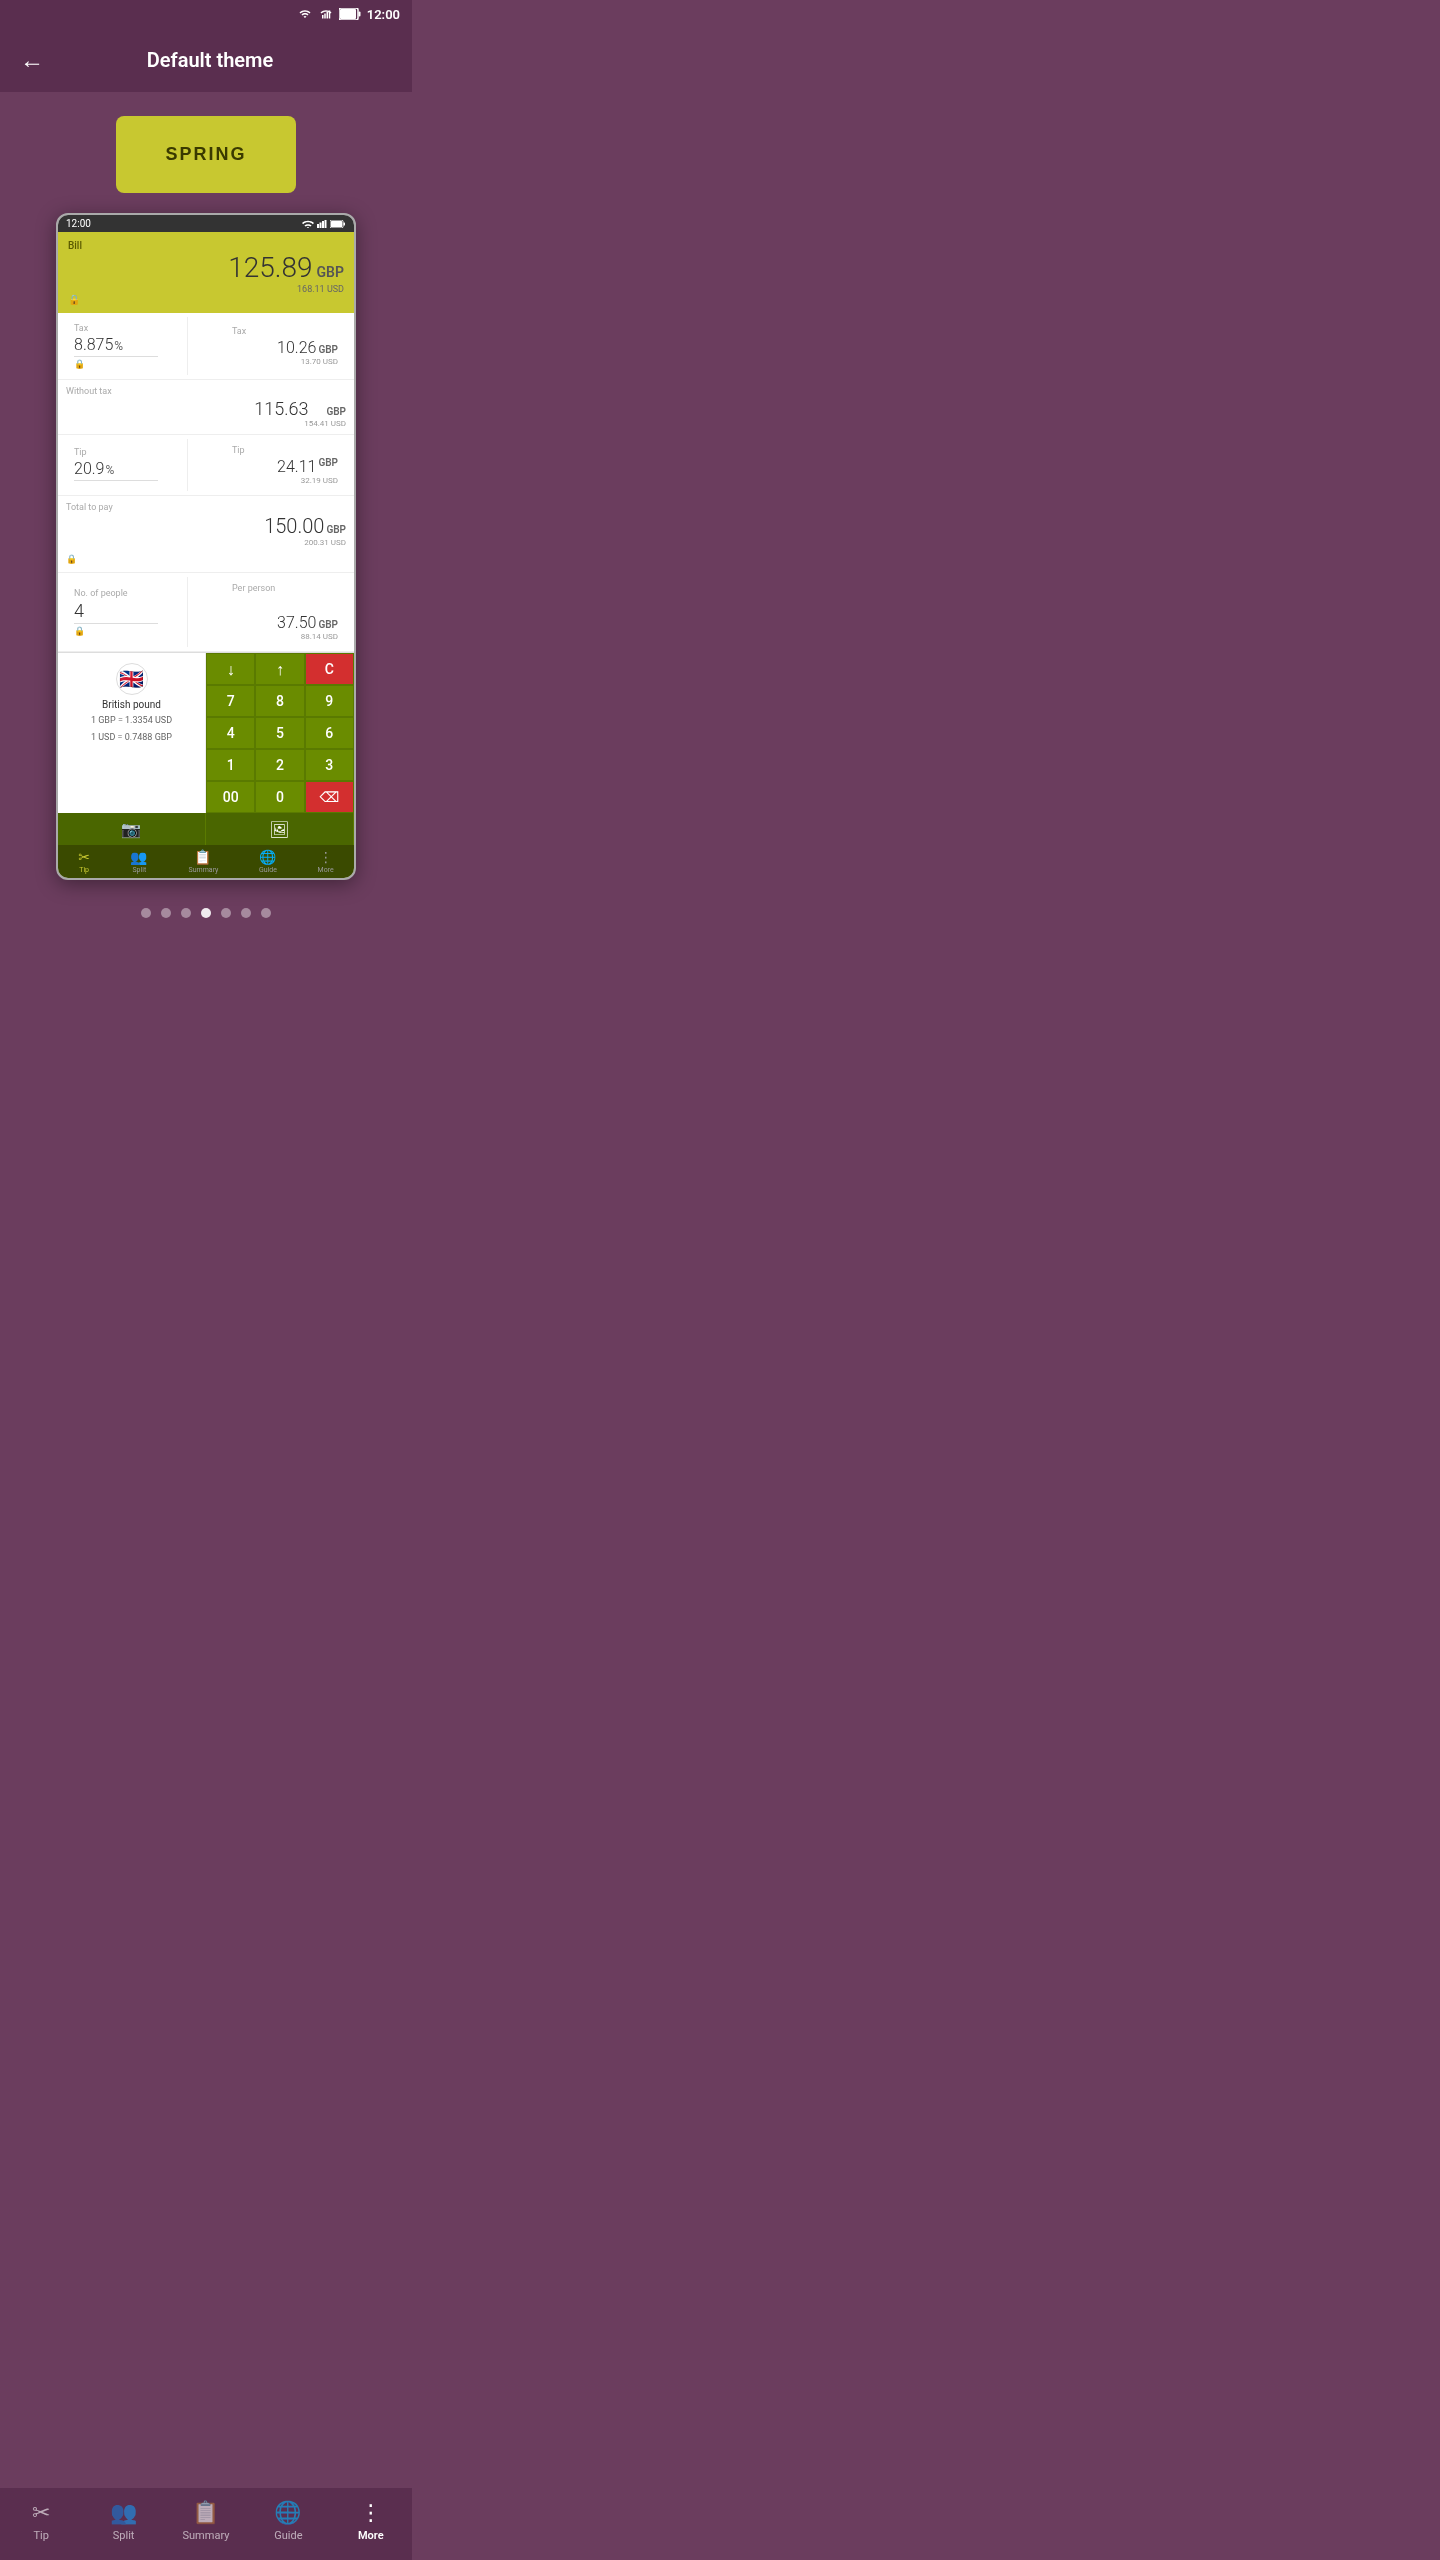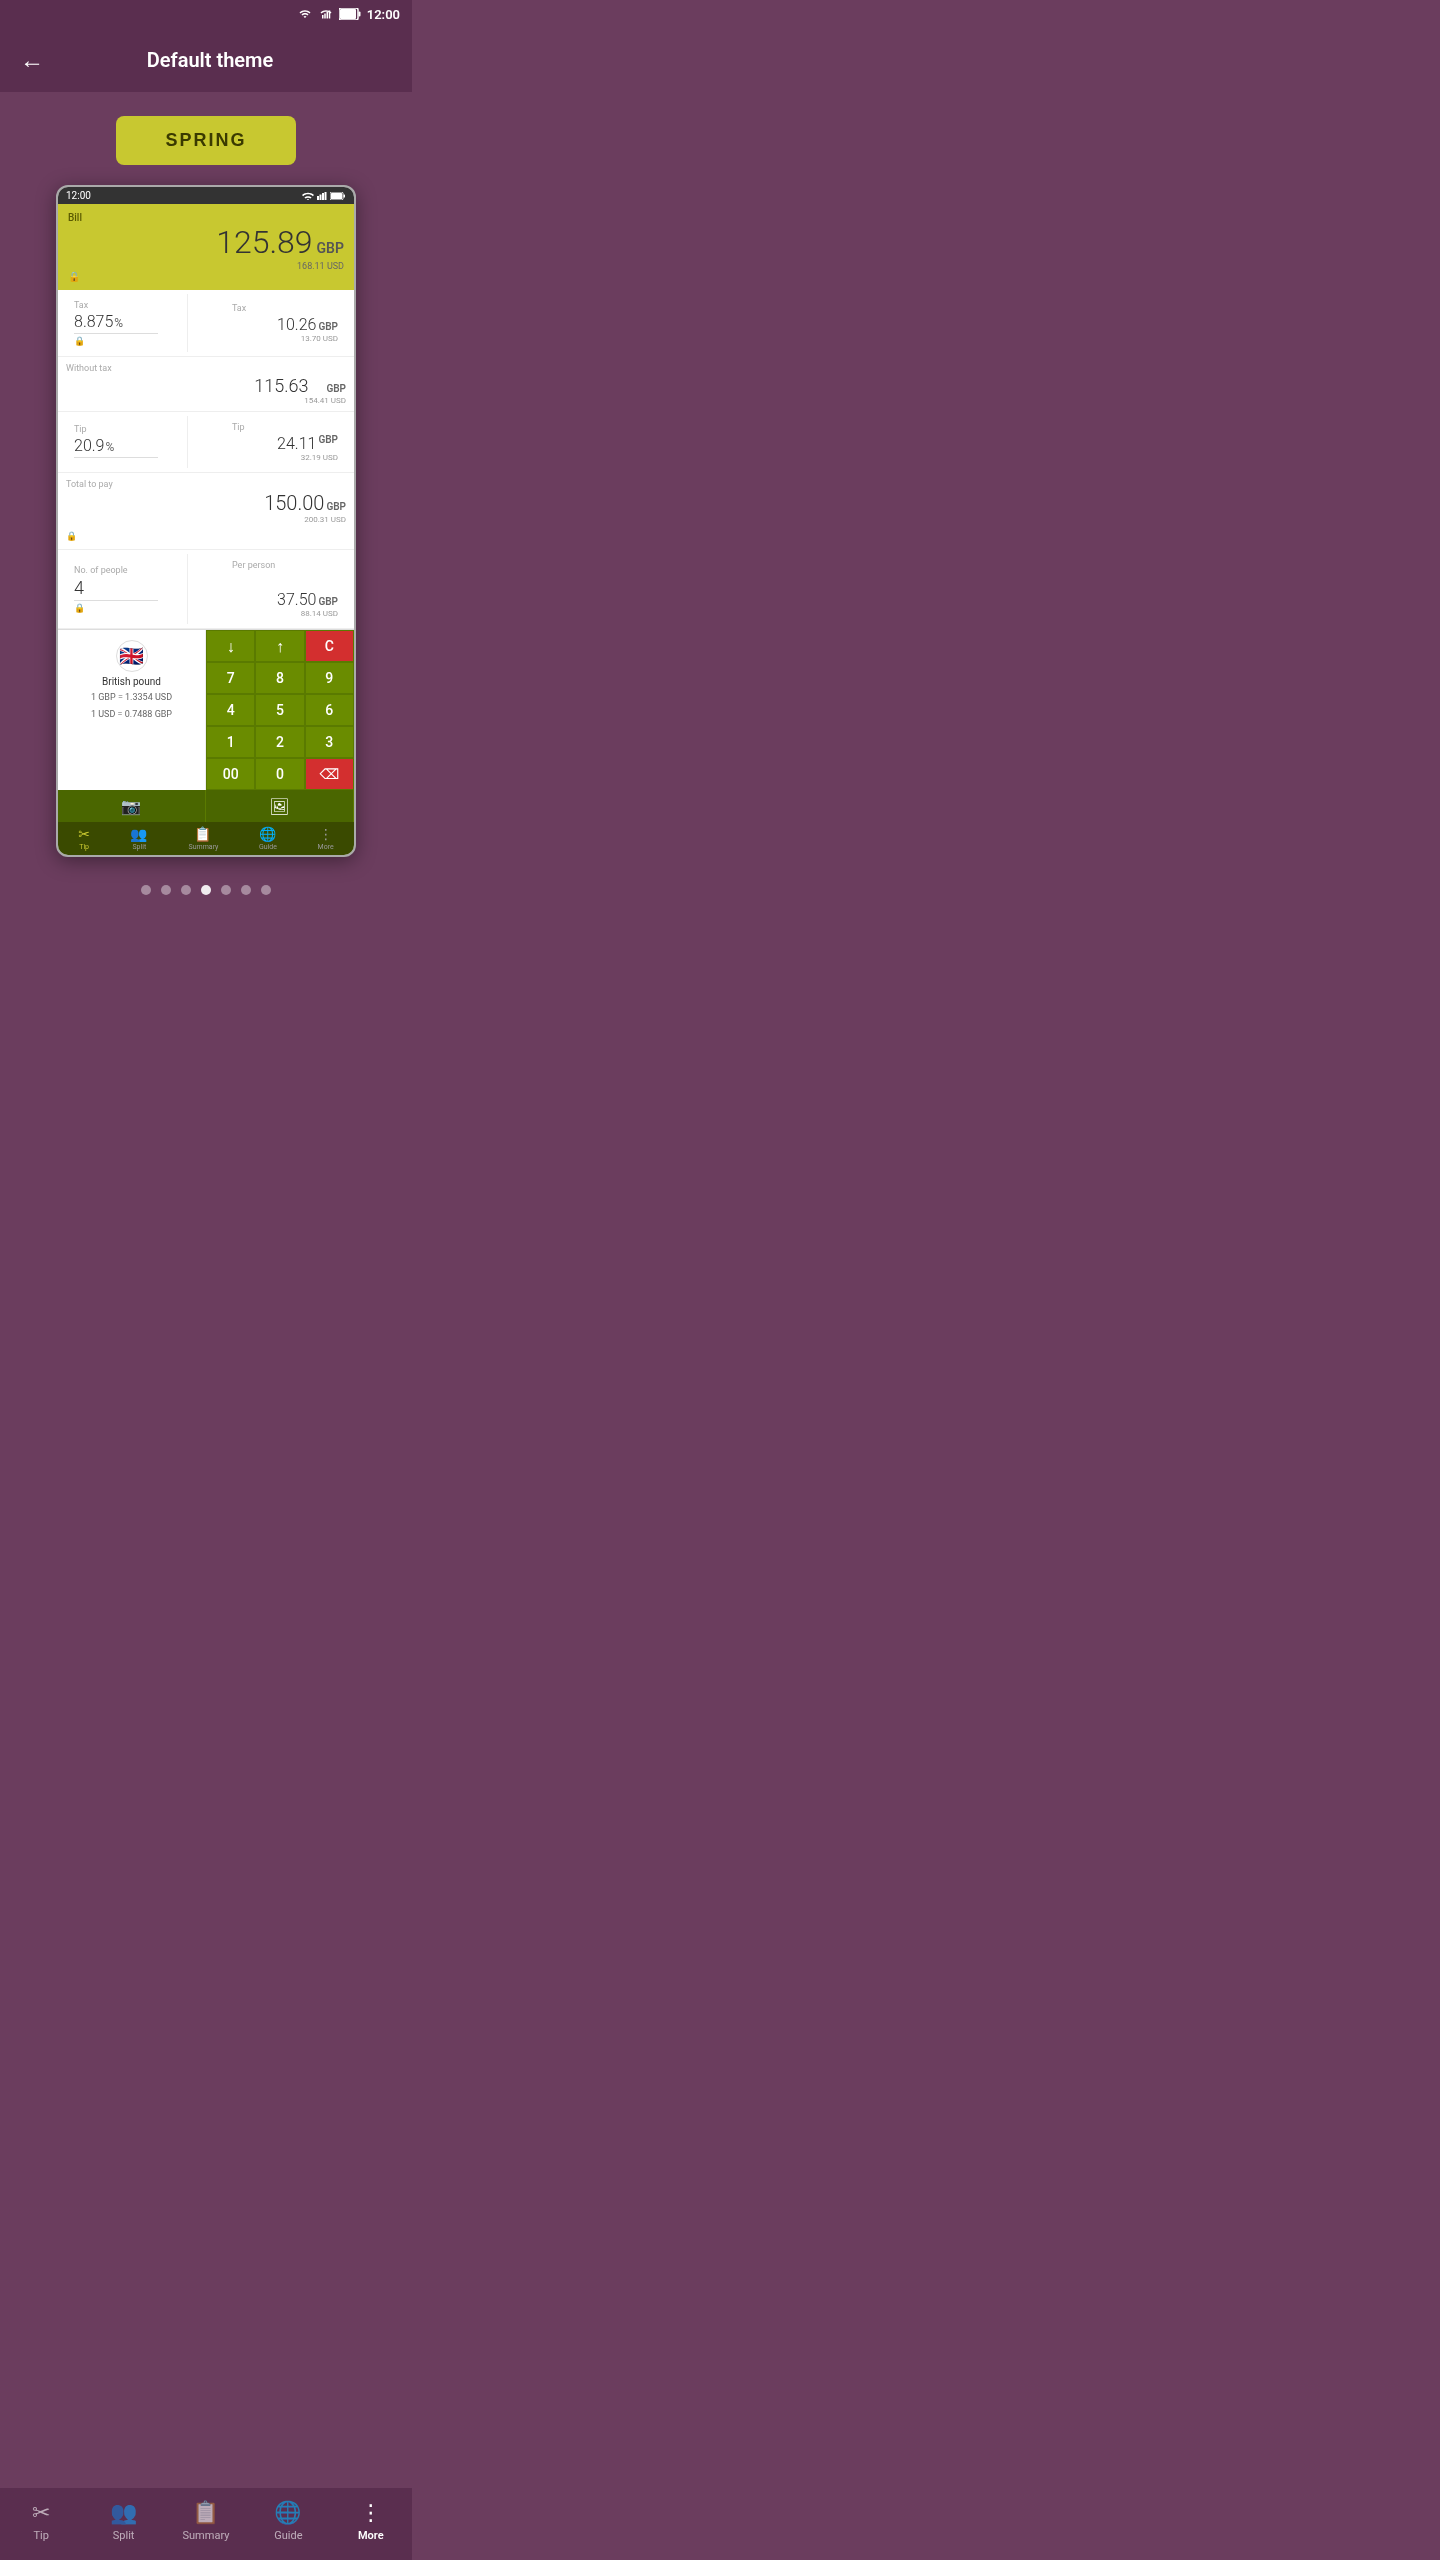--- a/index.html
+++ b/index.html
@@ -73,21 +73,21 @@
       gap: 20px;
     }
 
     
     .spring-btn {
       background-color: #c8c830;
       color: #3a3a00;
       font-size: 18px;
       font-weight: 700;
       letter-spacing: 2px;
-      padding: 14px 40px;
+      padding: 28px 40px;
       border: none;
       border-radius: 8px;
       cursor: pointer;
       min-width: 180px;
       text-align: center;
     }
 
     
     .phone-mockup {
       width: 300px;
@@ -124,21 +124,21 @@
       font-size: 10px;
       font-weight: 500;
     }
     .bill-amount-row {
       display: flex;
       align-items: baseline;
       justify-content: flex-end;
       gap: 4px;
     }
     .bill-amount {
-      font-size: 32px;
+      font-size: 28px;
       font-weight: 300;
       color: #333;
     }
     .bill-currency {
       font-size: 14px;
       font-weight: 600;
       color: #555;
     }
     .bill-secondary {
       text-align: right;

